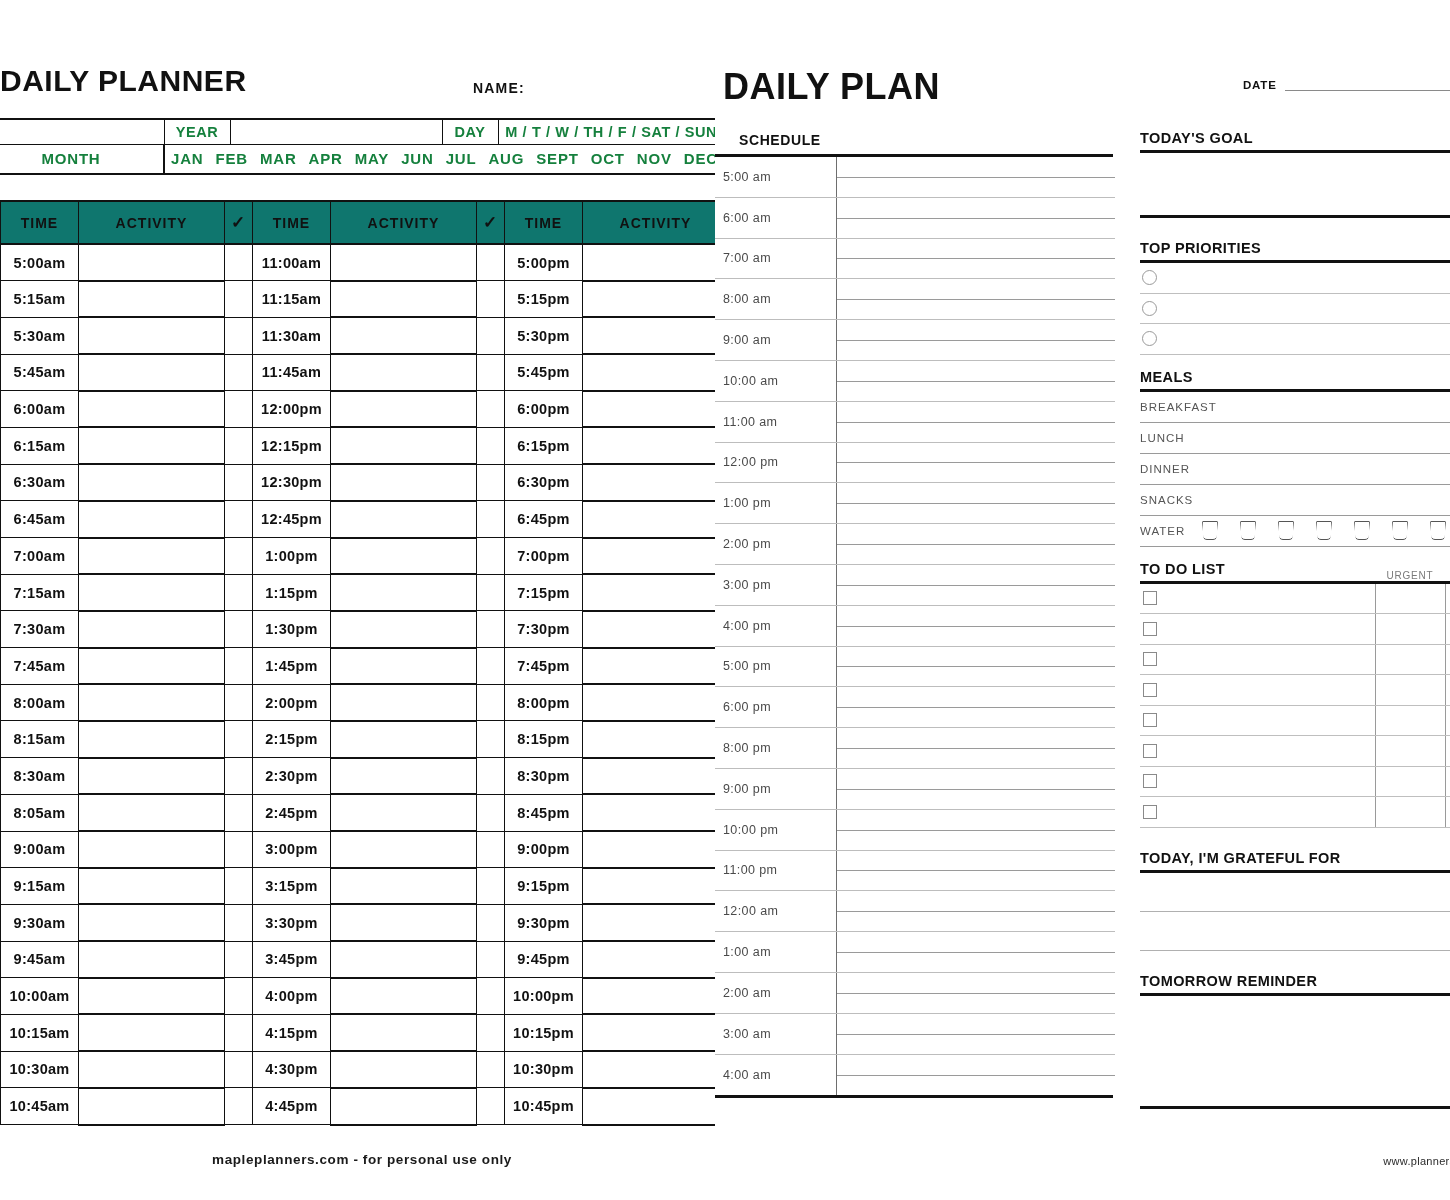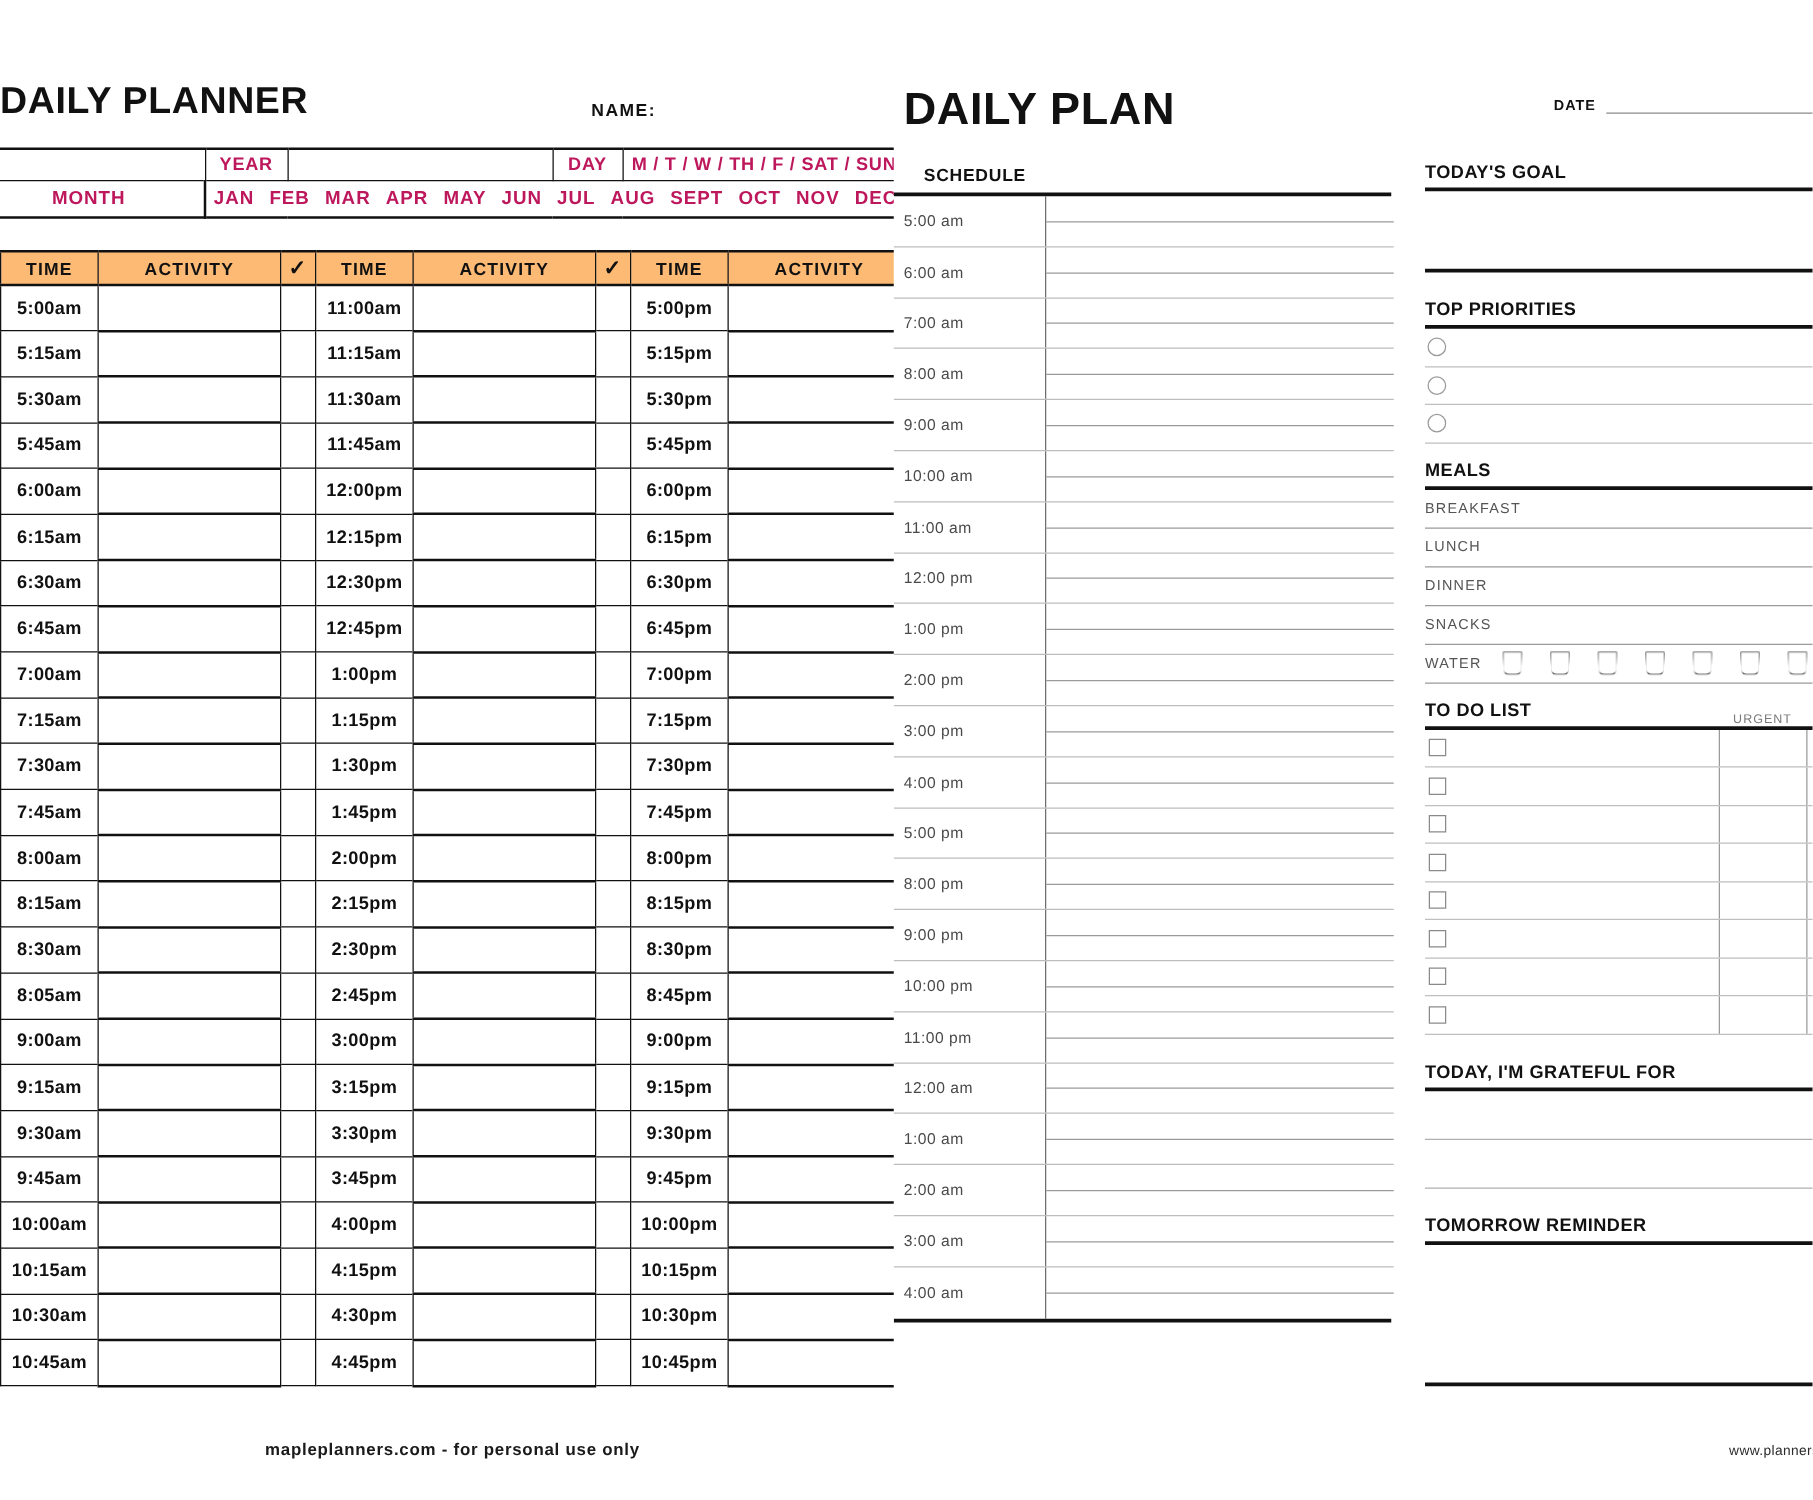--- a/index.html
+++ b/index.html
@@ -50,21 +50,21 @@
     left: 72px; top: 118px;
     width: 724px;
     border-collapse: collapse;
   }
   .lp-meta td {
     border: 1.5px solid #111;
     height: 25px;
     font-size: 14.5px;
     font-weight: 700;
     letter-spacing: 0.6px;
-    color: #be185d;
+    color: #15803d;
     text-align: center;
     padding: 0 3px;
     white-space: nowrap;
   }
   .lp-meta tr.months td {
     border-top: 1.5px solid #111;
     border-left: none; border-right: none;
     border-bottom: 2.5px solid #111;
     font-size: 15px;
     letter-spacing: 0.8px;
@@ -85,26 +85,26 @@
     left: 72px; top: 200px;
     width: 724px;
     border-collapse: collapse;
     table-layout: fixed;
   }
   .lp-grid th {
     font-size: 14px;
     font-weight: 700;
     letter-spacing: 1px;
     color: #111;
-    height: 27px;
+    height: 43px;
     border-left: 1.6px solid #111;
     border-right: 1.6px solid #111;
     border-bottom: 2.6px solid #111;
     border-top: 2.6px solid #111;
-    background: #fdba74;
+    background: #0f766e;
   }
   .lp-grid td {
     height: 36.7px;
     border: 1.6px solid #111;
     font-size: 14.5px;
     font-weight: 600;
     color: #111;
     text-align: center;
     letter-spacing: 0.3px;
     padding: 0;
@@ -638,20 +638,24 @@
           </div>
           <div class="sched-row">
             <div class="sched-time">4:00 pm</div>
             <div class="sched-line"></div>
           </div>
           <div class="sched-row">
             <div class="sched-time">5:00 pm</div>
             <div class="sched-line"></div>
           </div>
           <div class="sched-row">
+            <div class="sched-time">6:00 pm</div>
+            <div class="sched-line"></div>
+          </div>
+          <div class="sched-row">
             <div class="sched-time">8:00 pm</div>
             <div class="sched-line"></div>
           </div>
           <div class="sched-row">
             <div class="sched-time">9:00 pm</div>
             <div class="sched-line"></div>
           </div>
           <div class="sched-row">
             <div class="sched-time">10:00 pm</div>
             <div class="sched-line"></div>

